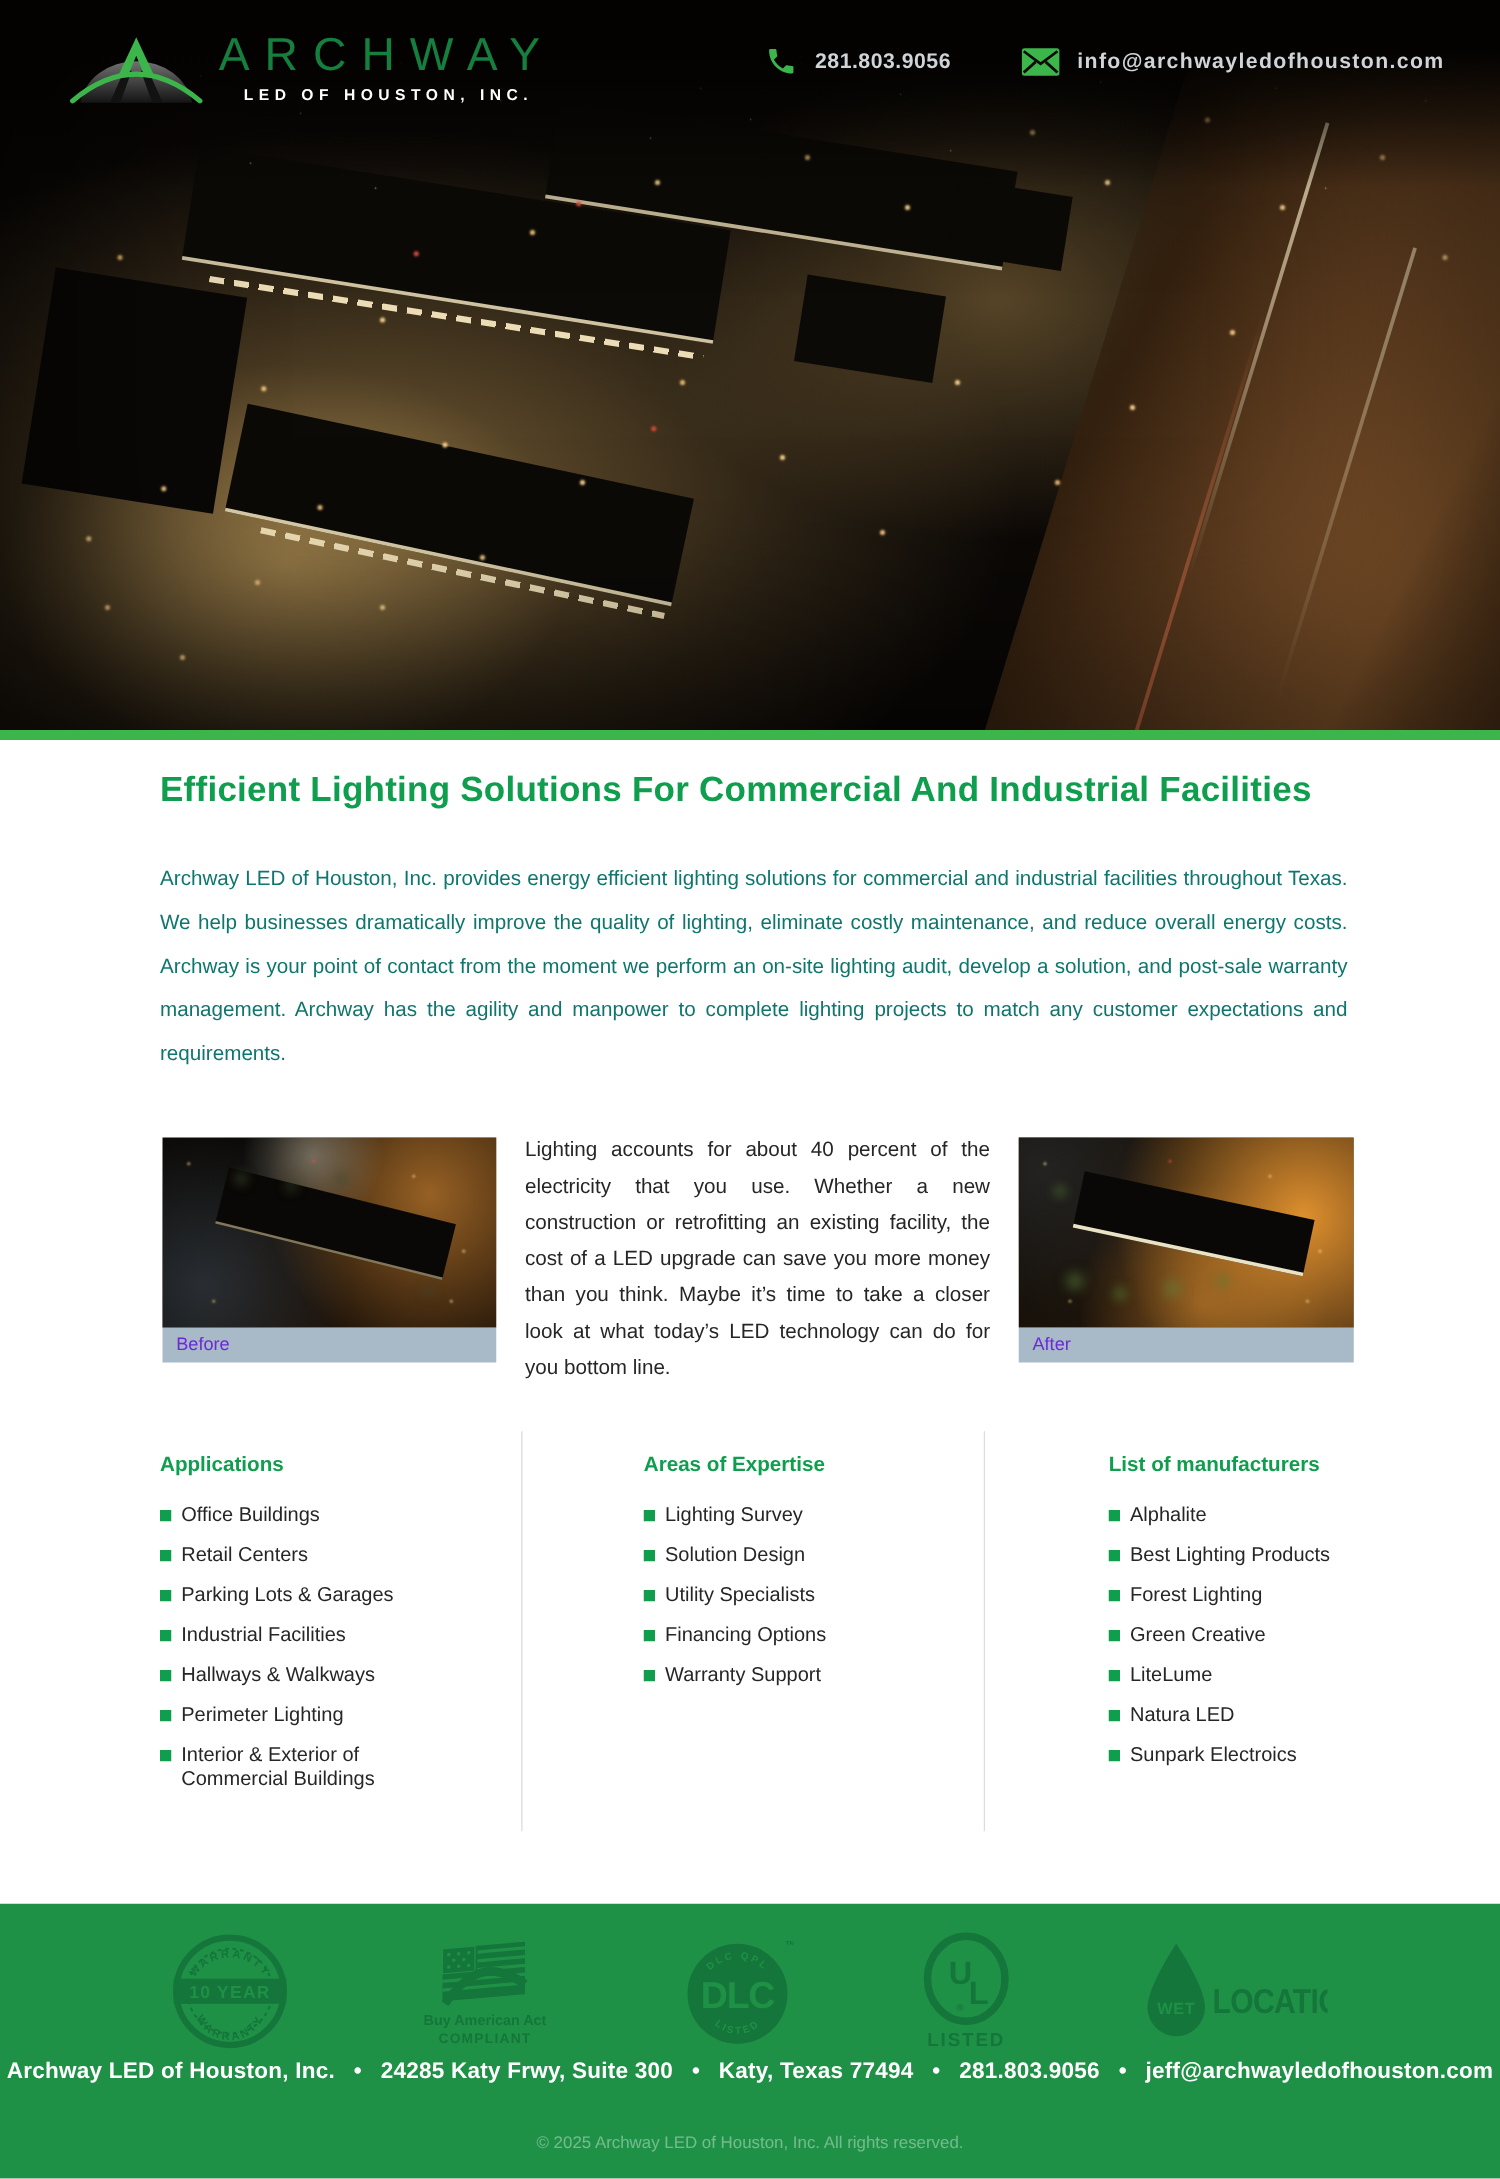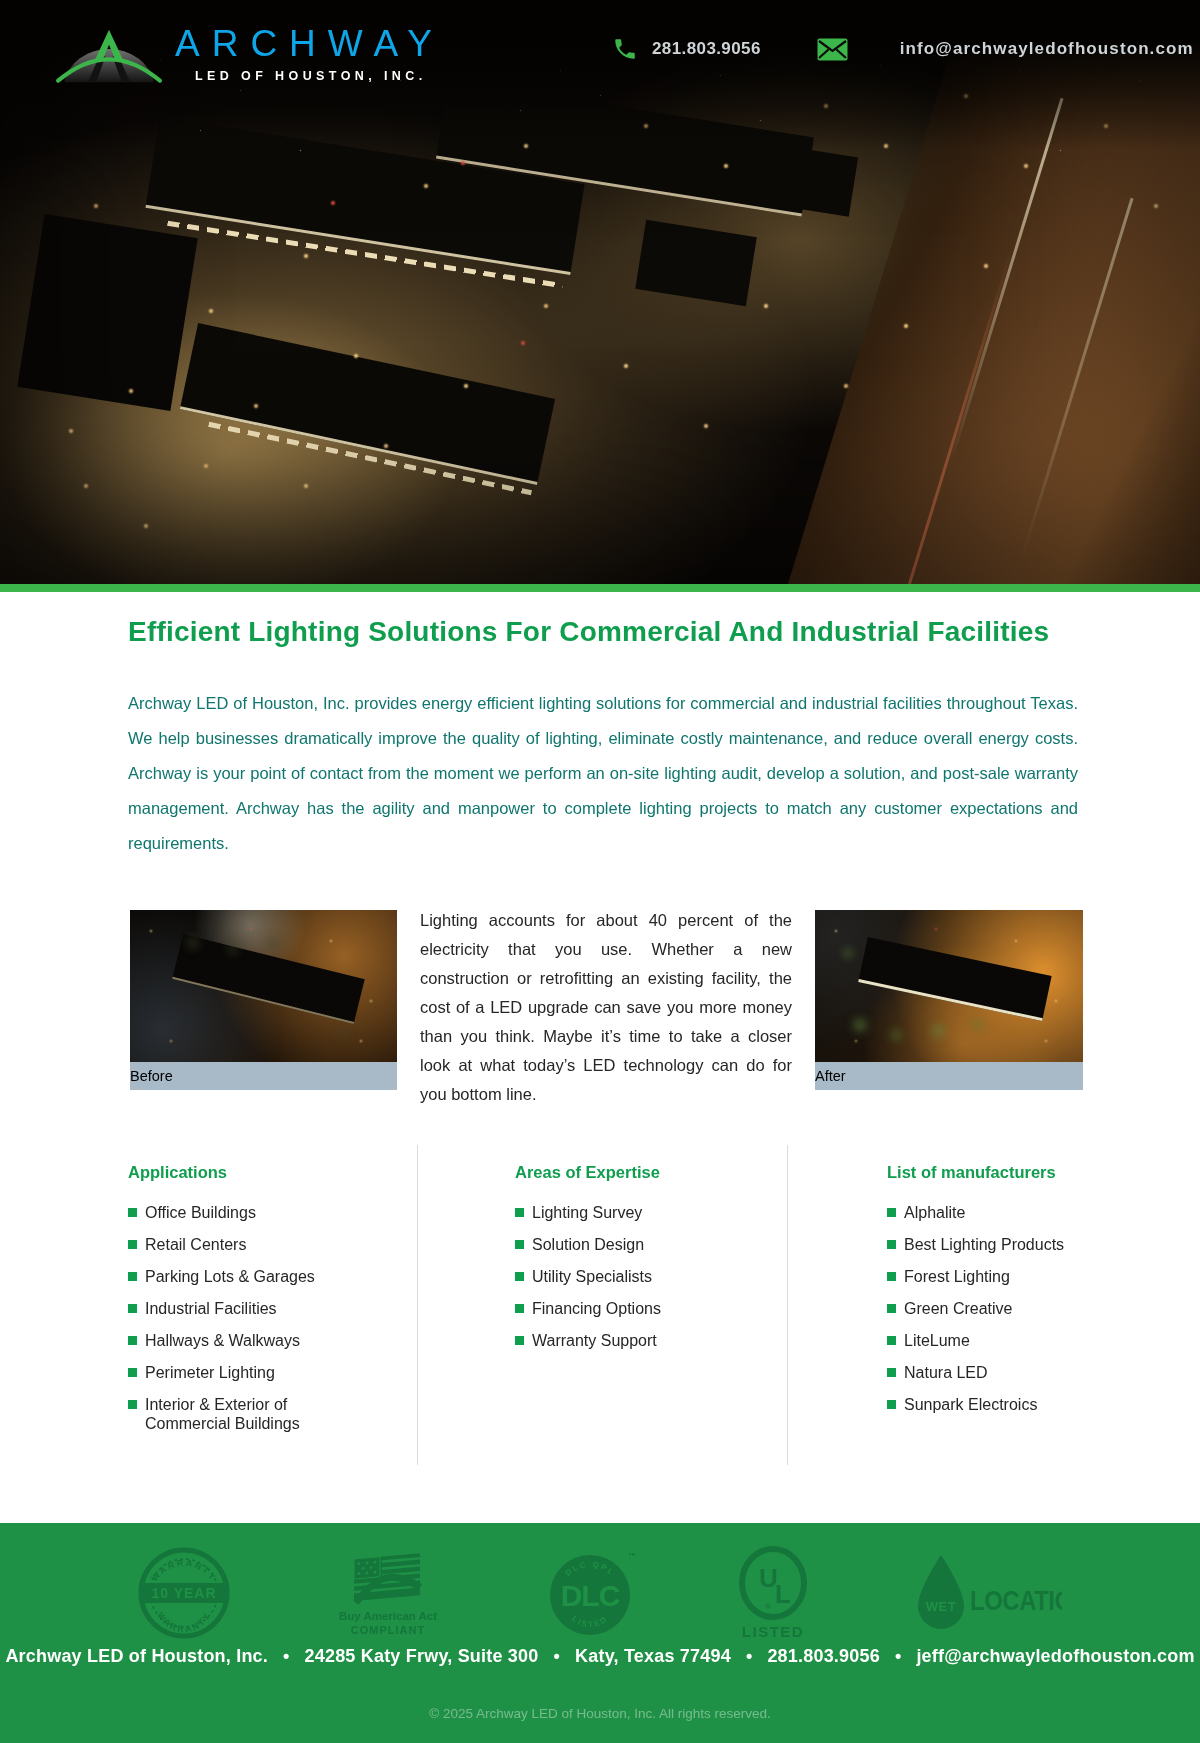--- a/index.html
+++ b/index.html
@@ -54,27 +54,27 @@
     880px 65px 1px 0 #efefe6,940px 45px 1px 0 #dcdccf,1020px 70px 1px 0 #efefe6,
     1100px 40px 1px 0 #dcdccf,1140px 80px 1px 0 #efefe6,200px 130px 1px 0 #dcdccf,
     600px 95px 1px 0 #efefe6,760px 120px 1px 0 #dcdccf,300px 150px 1px 0 #efefe6,
     520px 110px 1px 0 #dcdccf,1060px 150px 1px 0 #efefe6; }
   .hero-vignette { position:absolute; top:0; left:0; right:0; bottom:0;
     box-shadow:inset 0 0 150px 55px rgba(0,0,0,.55); }
 
   
   .logo-wrap { position:absolute; left:55px; top:8px; display:flex; align-items:flex-start; }
   .logo-text { margin-left:12px; padding-top:16px; }
-  .logo-name { color:#0ea5e9; font-size:37px; font-weight:400; letter-spacing:12px; line-height:40px; }
+  .logo-name { color:#15803d; font-size:37px; font-weight:400; letter-spacing:12px; line-height:40px; }
   .logo-sub  { color:#ffffff; font-size:12.5px; font-weight:700; letter-spacing:4.4px; margin-top:5px; margin-left:20px; }
 
   
   .contact { position:absolute; top:36px; left:612px; display:flex; align-items:center; }
   .contact-item { display:flex; align-items:center; }
-  .contact-item + .contact-item { margin-left:56px;gap:38px; }
+  .contact-item + .contact-item { margin-left:56px; }
   .contact-item .txt { color:#ced4d7; font-weight:700; font-size:17px; letter-spacing:.4px; margin-left:14px; }
   .email-item .txt { letter-spacing:1.1px; }
 
   .green-stripe { position:absolute; top:584px; left:0; width:1200px; height:8px; background:#3cb54b; }
 
   
   .intro-heading { position:absolute; left:128px; top:616px; width:960px;
     color:#0f9e4d; font-size:28px; font-weight:700; letter-spacing:.2px; }
   .intro-body { position:absolute; left:128px; top:686px; width:950px;
     color:#0f766e; font-size:16.5px; line-height:35px; text-align:justify; }
@@ -99,22 +99,22 @@
   .after  .art-roof { transform:rotate(12deg); border-bottom:3px solid rgba(247,238,208,.95); }
   .art-trees { position:absolute; top:0; left:0; width:6px; height:6px; border-radius:50%;
     box-shadow:42px 112px 9px 4px rgba(92,130,58,.55), 78px 122px 8px 3px rgba(82,118,50,.5),
       120px 118px 9px 4px rgba(96,134,60,.5), 160px 112px 8px 3px rgba(86,122,52,.45),
       30px 40px 7px 3px rgba(80,112,50,.4); }
   .before .art-trees { box-shadow:60px 30px 8px 3px rgba(60,72,44,.5), 100px 36px 8px 3px rgba(55,66,40,.45),
       140px 30px 8px 3px rgba(60,72,44,.45), 210px 120px 8px 3px rgba(62,70,46,.35); }
   .art-dots { position:absolute; top:0; left:0; width:2px; height:2px; border-radius:50%;
     box-shadow:20px 20px 2px 0 #ffd98f, 200px 30px 2px 0 #ffce8a, 240px 90px 2px 0 #ffd98f,
       40px 130px 2px 0 #e8b96f, 230px 130px 2px 0 #ffce8a, 120px 18px 2px 0 #e05040; }
-  .photo-label { height:28px; background:#a8b9c7; color:#000000; font-size:14.5px;
-    display:flex; align-items:center; }
+  .photo-label { height:28px; background:#a8b9c7; color:#6d28d9; font-size:14.5px;
+    display:flex; align-items:center; padding-left:11px; }
   .mid-text { position:absolute; left:420px; top:906px; width:372px;
     color:#262626; font-size:16.5px; line-height:29px; text-align:justify; }
 
   
   .lists-row { position:absolute; top:1145px; left:0; width:1200px; height:325px; }
   .v-divider { position:absolute; top:0; width:1px; height:320px; background:#d8dde1; }
   .v-divider.d1 { left:417px; } .v-divider.d2 { left:787px; }
   .col { position:absolute; top:18px; }
   .col-0 { left:128px; width:220px; }
   .col-1 { left:515px; width:250px; }

